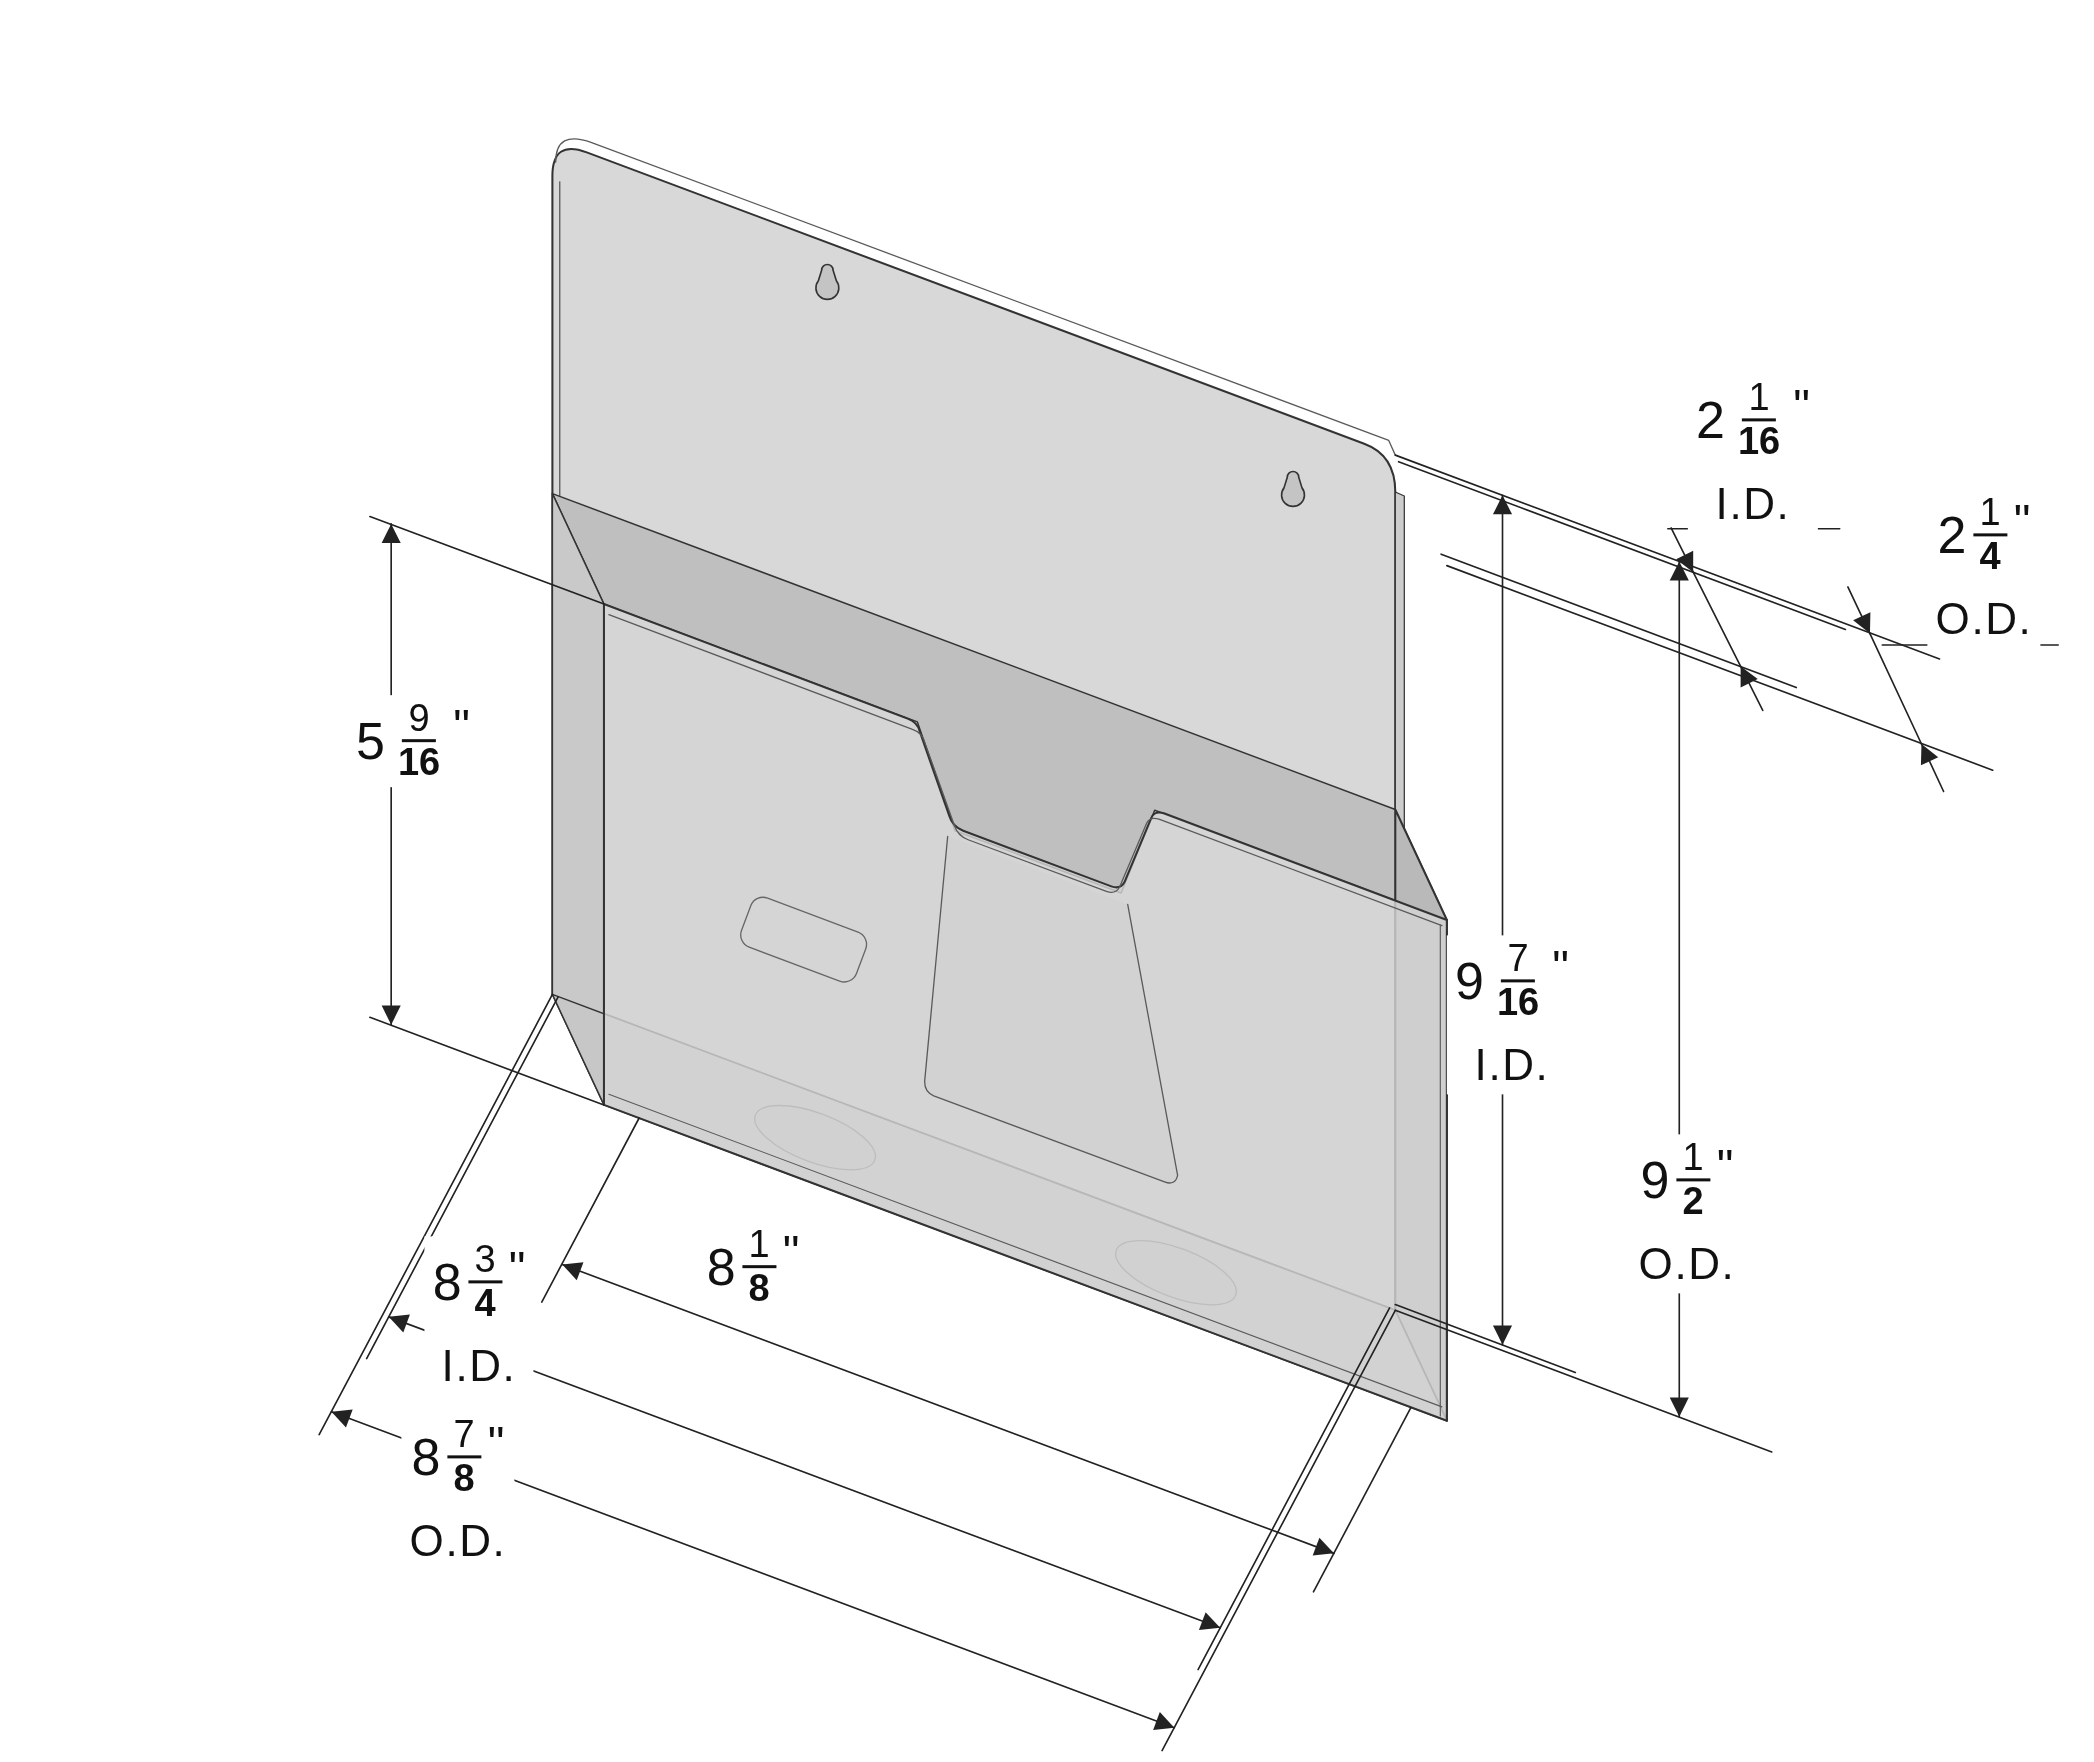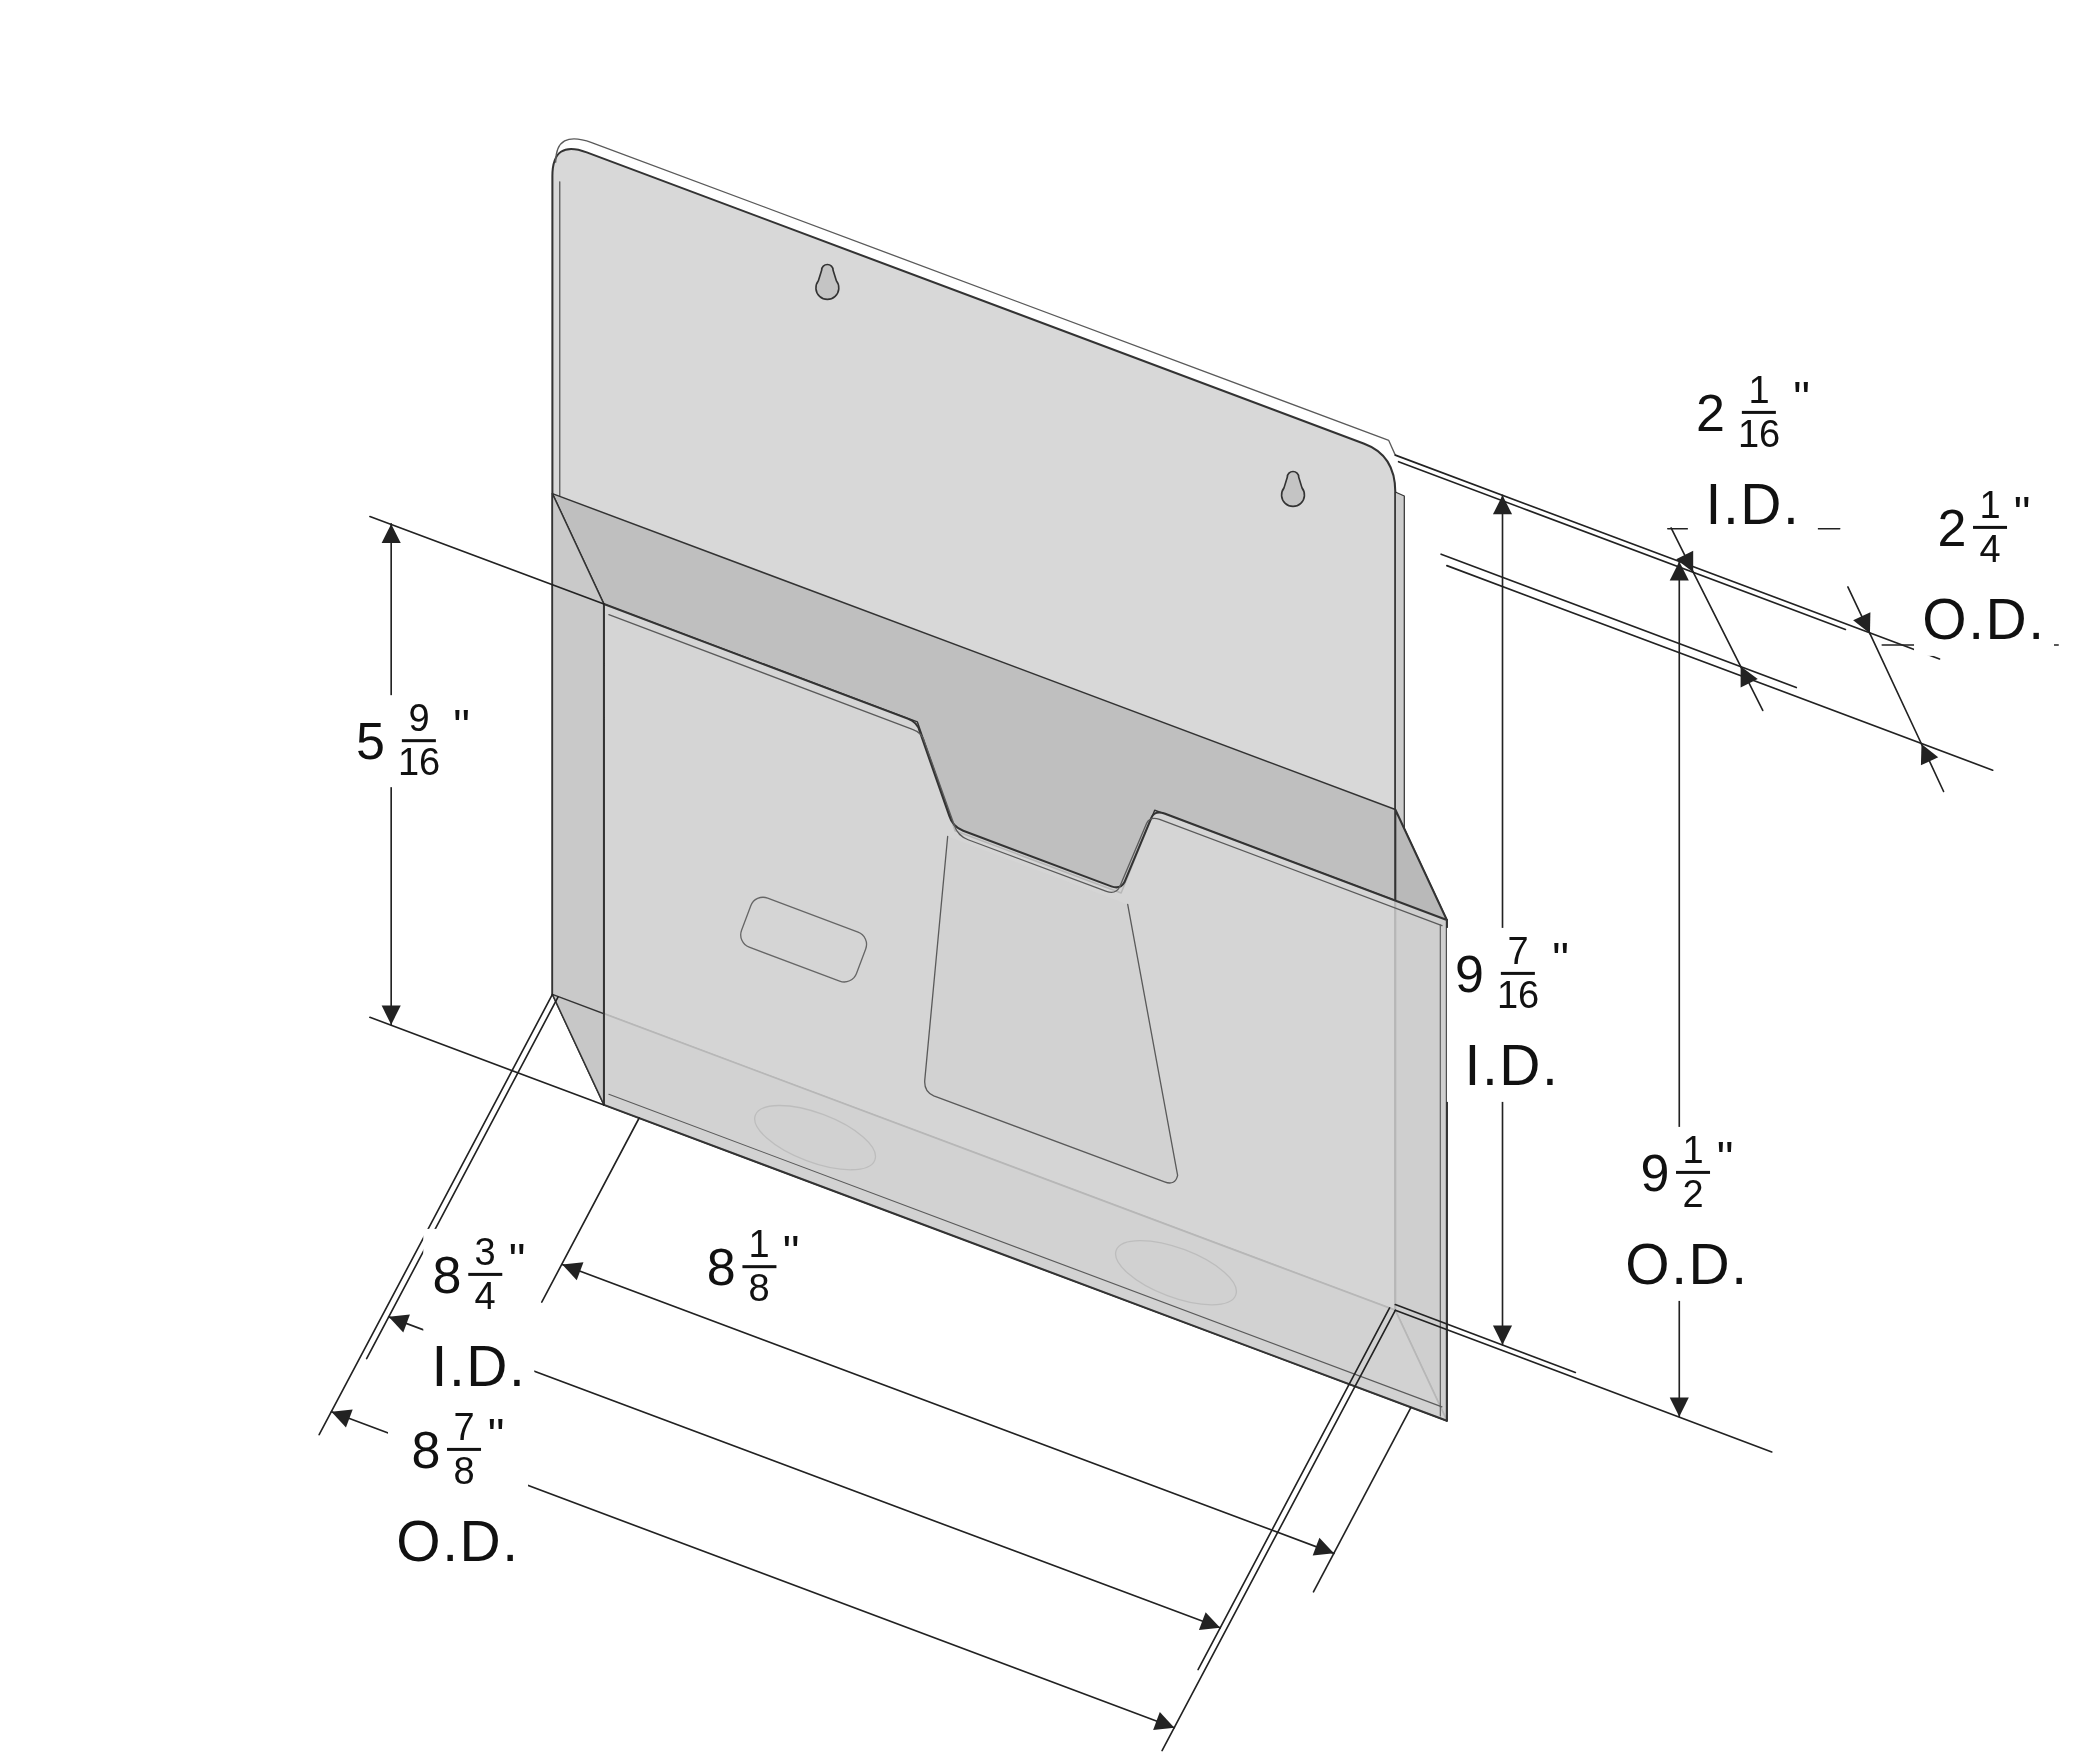--- a/index.html
+++ b/index.html
@@ -16,23 +16,23 @@
     transform:translate(-50%,-50%);
     display:flex;flex-direction:column;align-items:center;
     background:#ffffff;
     padding:3.3px 8.2px;
     color:#111111;
   }
   .dim-row{display:flex;align-items:center;justify-content:center;gap:6.5px;}
   .dim-whole{font-size:52px;line-height:1;}
   .dim-frac{display:inline-flex;flex-direction:column;align-items:center;font-size:38px;line-height:1.08;}
   .dim-num{padding:0 6.5px;border-bottom:3.3px solid #111111;}
-  .dim-den{padding:0 6.5px;}
+  .dim-den{padding:0 6.5px;font-weight:bold;}
   .dim-unit{font-size:47px;line-height:1;transform:translateY(-14.7px);}
-  .dim-qual{font-size:57px;line-height:1.15;margin-top:17px;letter-spacing:1.6px;}
+  .dim-qual{font-size:44px;line-height:1.15;margin-top:17px;letter-spacing:1.6px;}
 </style>
 </head>
 <body>
 
 <div id="canvas">
 
   <svg id="drawing-svg" width="2095" height="1763" viewBox="0 0 2560 2154">
     <defs>
       <marker id="arr" viewBox="0 0 12 12" refX="11" refY="6" markerWidth="14" markerHeight="14" orient="auto-start-reverse">
         <path d="M1 1 L11 6 L1 11 Z" fill="#222222"></path>

